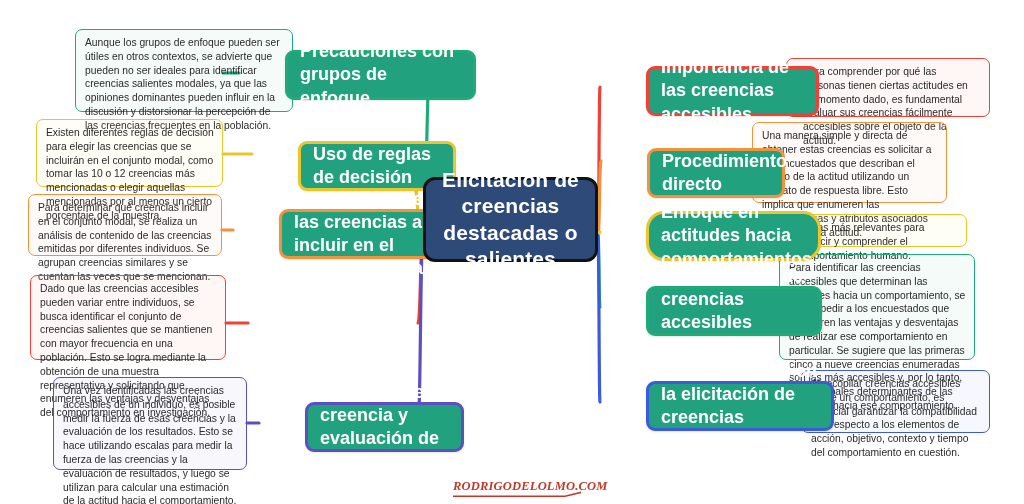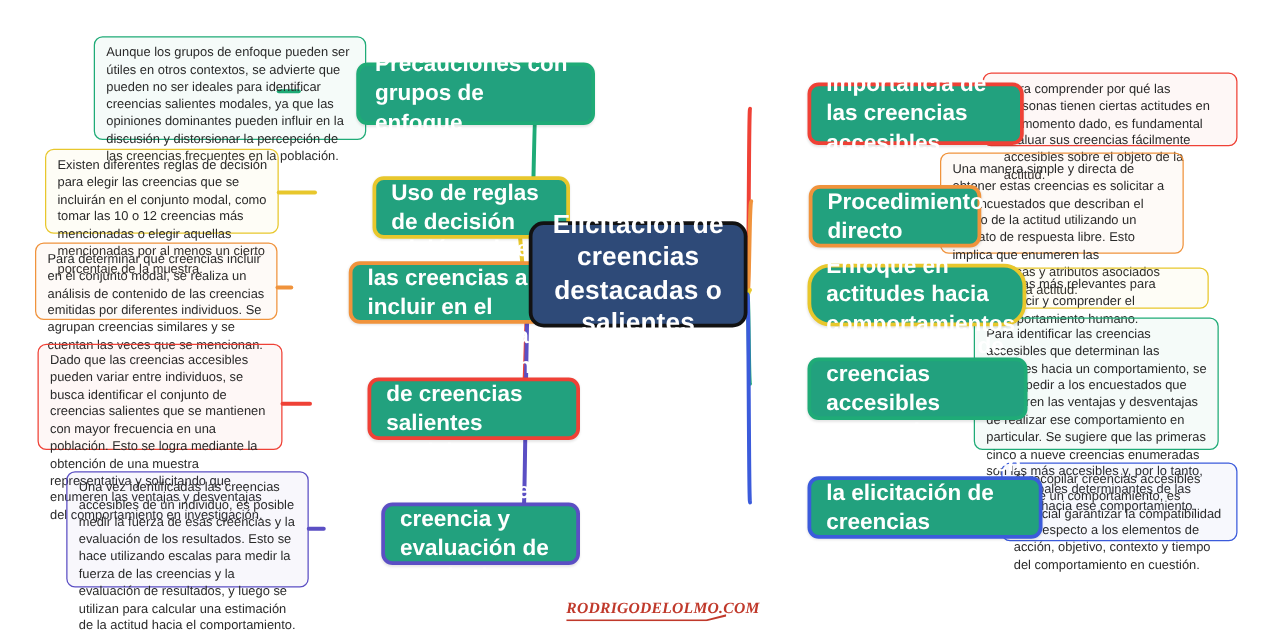--- a/index.html
+++ b/index.html
@@ -154,23 +154,20 @@
   <div class="leaf" style="left: 28px; top: 194px; width: 194px; height: 62px; border-color: rgb(240, 147, 60); background: rgba(240, 147, 60, 0.043);">
     <span>Para determinar qué creencias incluir en el conjunto modal, se realiza un análisis de contenido de las creencias emitidas por diferentes individuos. Se agrupan creencias similares y se cuentan las veces que se mencionan.</span>
   </div>
   <div class="branch" style="left: 233px; top: 209px; width: 184px; height: 42px; background: rgb(34, 161, 126); border-color: rgb(240, 147, 60);">
     <span>Decisión sobre las creencias a incluir en el conjunto modal</span>
   </div>
 
   <div class="leaf" style="left: 30px; top: 275px; width: 196px; height: 85px; border-color: rgb(239, 65, 54); background: rgba(239, 65, 54, 0.043);">
     <span>Dado que las creencias accesibles pueden variar entre individuos, se busca identificar el conjunto de creencias salientes que se mantienen con mayor frecuencia en una población. Esto se logra mediante la obtención de una muestra representativa y solicitando que enumeren las ventajas y desventajas del comportamiento en investigación.</span>
   </div>
-  <div class="branch" style="left: 248px; top: 302px; width: 170px; height: 42px; background: rgb(34, 161, 126); border-color: rgb(239, 65, 54);">
-    <span>Identificación de creencias salientes modales</span>
-  </div>
 
   <div class="leaf" style="left: 53px; top: 377px; width: 194px; height: 93px; border-color: rgb(91, 79, 196); background: rgba(91, 79, 196, 0.043);">
     <span>Una vez identificadas las creencias accesibles de un individuo, es posible medir la fuerza de esas creencias y la evaluación de los resultados. Esto se hace utilizando escalas para medir la fuerza de las creencias y la evaluación de resultados, y luego se utilizan para calcular una estimación de la actitud hacia el comportamiento.</span>
   </div>
   <div class="branch" style="left: 259px; top: 402px; width: 159px; height: 42px; background: rgb(34, 161, 126); border-color: rgb(91, 79, 196); align-items: center;">
     <span>Medición de creencia y evaluación de resultados</span>
   </div>
 
   <div class="branch" style="left: 600px; top: 66px; width: 173px; height: 42px; background: rgb(34, 161, 126); border-color: rgb(239, 65, 54);">
     <span>Importancia de las creencias accesibles</span>

